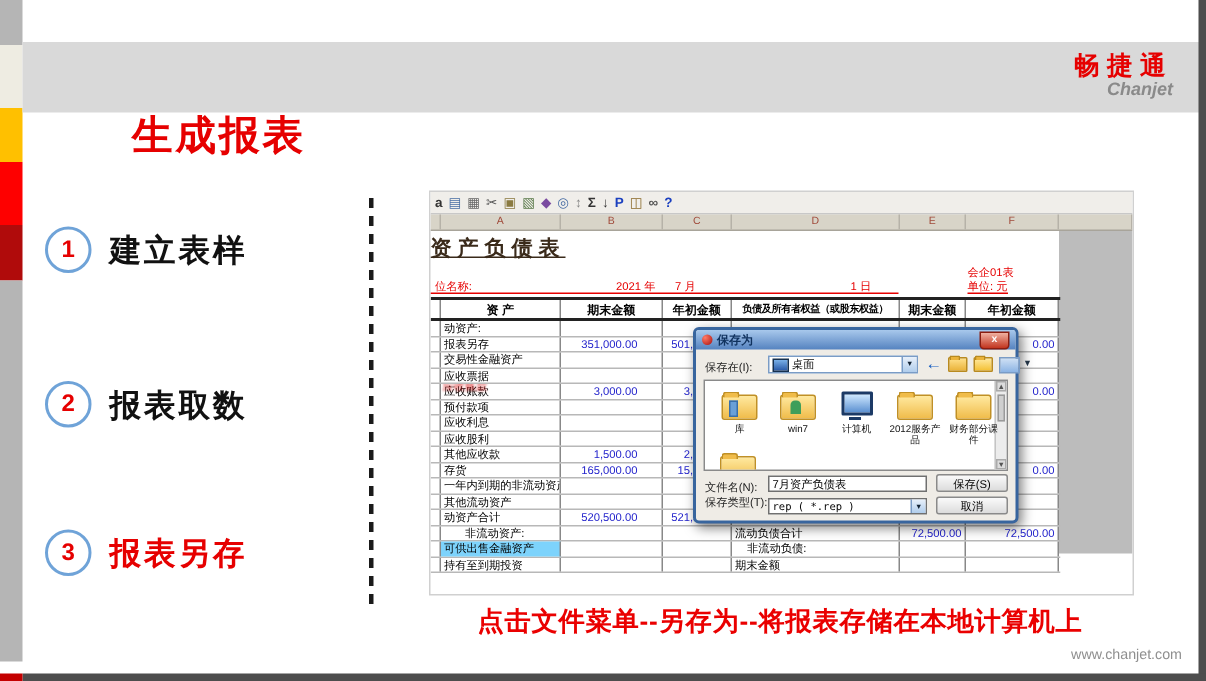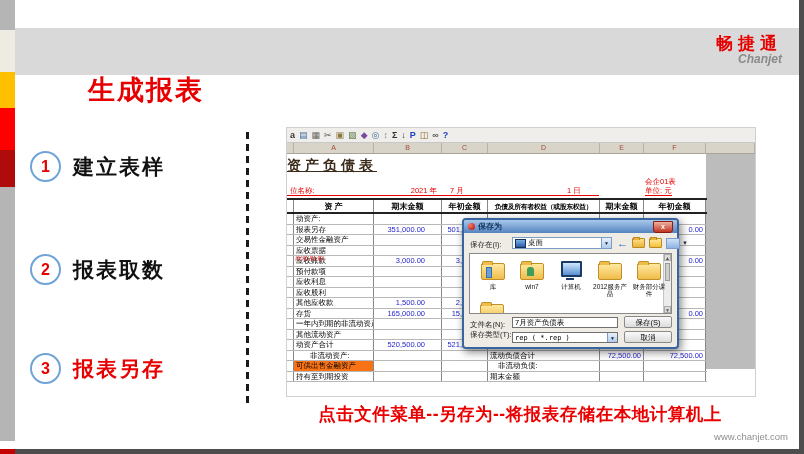--- a/index.html
+++ b/index.html
@@ -46,21 +46,21 @@
   .trow{display:flex;height:10.5px;border-bottom:1px solid #b8b8b8;box-sizing:border-box}
   .trow.hdr{height:16px;border-top:2px solid #222;border-bottom:2px solid #222;align-items:center;font-weight:bold}
   .tc{box-sizing:border-box;border-right:1px solid #888;font-size:7.5px;line-height:9px;
       white-space:nowrap;overflow:hidden;height:100%;display:flex;align-items:center}
   .c0{width:7px}.ca{width:80px;padding-left:2px}.cb{width:68px;justify-content:flex-end;padding-right:16px}
   .cc{width:46px;justify-content:flex-end;padding-right:2px}.cd{width:112px;padding-left:2px}
   .ce{width:44px;justify-content:flex-end;padding-right:2px}.cf{width:62px;justify-content:flex-end;padding-right:2px}
   .hdr .tc{justify-content:center;padding:0;font-size:8px}
   .hdr .cd{font-size:6.8px;letter-spacing:-0.3px}
   .num{color:#2525cc}
-  .graycell{background:#f97316}
+  .graycell{background:#7dd3fc}
   .indent{padding-left:16px}.indent2{padding-left:10px}
   .smudgewrap{position:relative}
   .smudge{position:absolute;left:1px;top:-3px;color:#d40000;filter:blur(0.6px);opacity:.85;font-size:7.5px}
 
   
   .dialog{position:absolute;left:462px;top:218px;width:213px;height:127px;background:#efece6;
           border:2px solid #38659e;border-radius:4px;box-shadow:2px 3px 8px rgba(0,0,0,.5);font-size:8px}
   .dlg-titlebar{height:13px;background:linear-gradient(180deg,#a8c8ec,#5583c0);
           border-radius:2px 2px 0 0;display:flex;align-items:center;padding:0 4px;gap:3px}
   .dlg-appicon{width:7px;height:7px;border-radius:50%;background:radial-gradient(circle at 30% 30%,#ff7a66,#a80f0f)}

